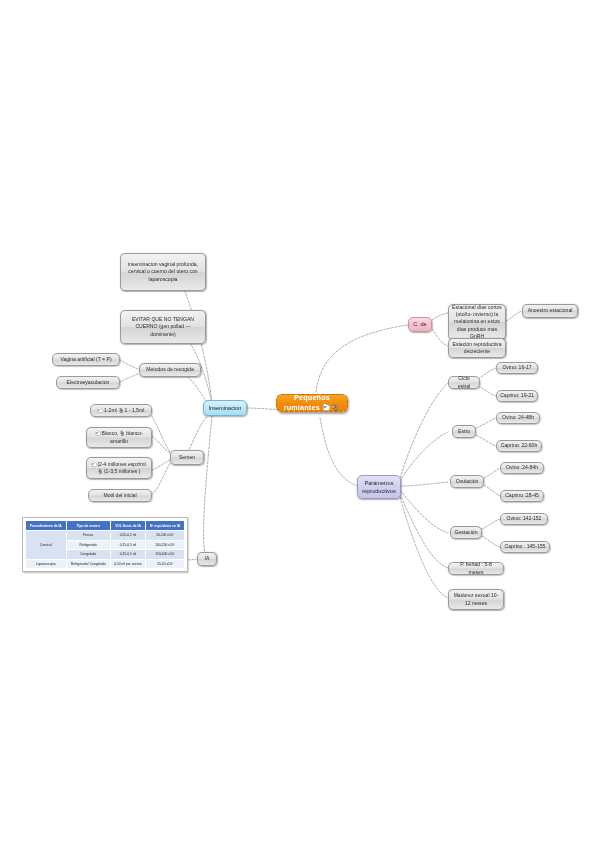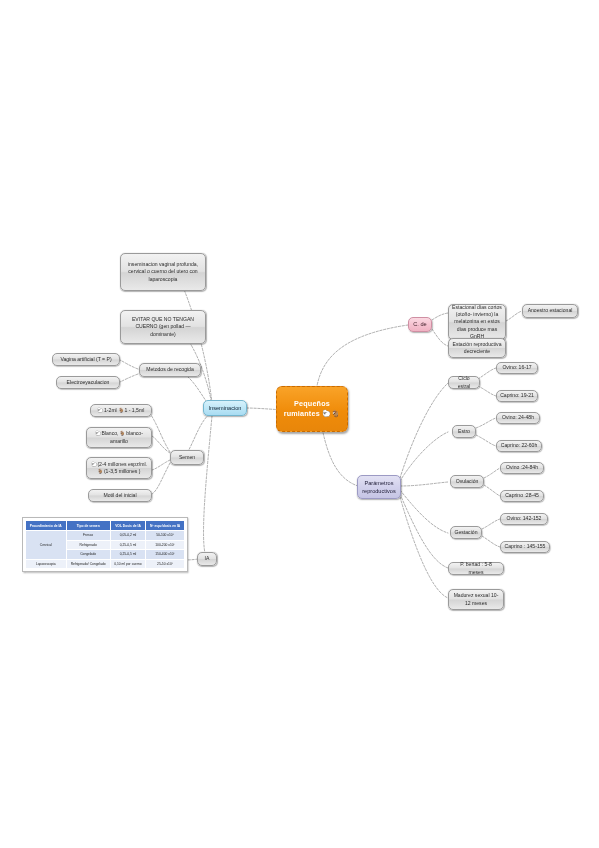--- a/index.html
+++ b/index.html
@@ -116,21 +116,21 @@
       <path d="M476,435 C486,440 490,444 496,446"></path>
 
       <path d="M484,478 C492,474 496,470 500,468"></path>
       <path d="M484,485 C492,490 496,494 500,496"></path>
 
       <path d="M482,529 C490,525 494,521 500,519"></path>
       <path d="M482,536 C490,541 494,545 500,547"></path>
     </g>
   </svg>
 
-  <div class="node root" style="left:276px;top:386px;width:72px;height:46px;">
+  <div class="node root" style="left:276px;top:394px;width:72px;height:18px;">
     <span>Pequeños rumiantes 🐑🐐</span>
   </div>
 
   <div class="node lvl1 blue" style="left:203px;top:400px;width:44px;height:16px;">
     <span>Inseminacion</span>
   </div>
 
   <div class="node" style="left:120px;top:253px;width:86px;height:38px;">
     <span>inseminacion vaginal profunda, cervical o cuerno del utero con laparoscopia</span>
   </div>

